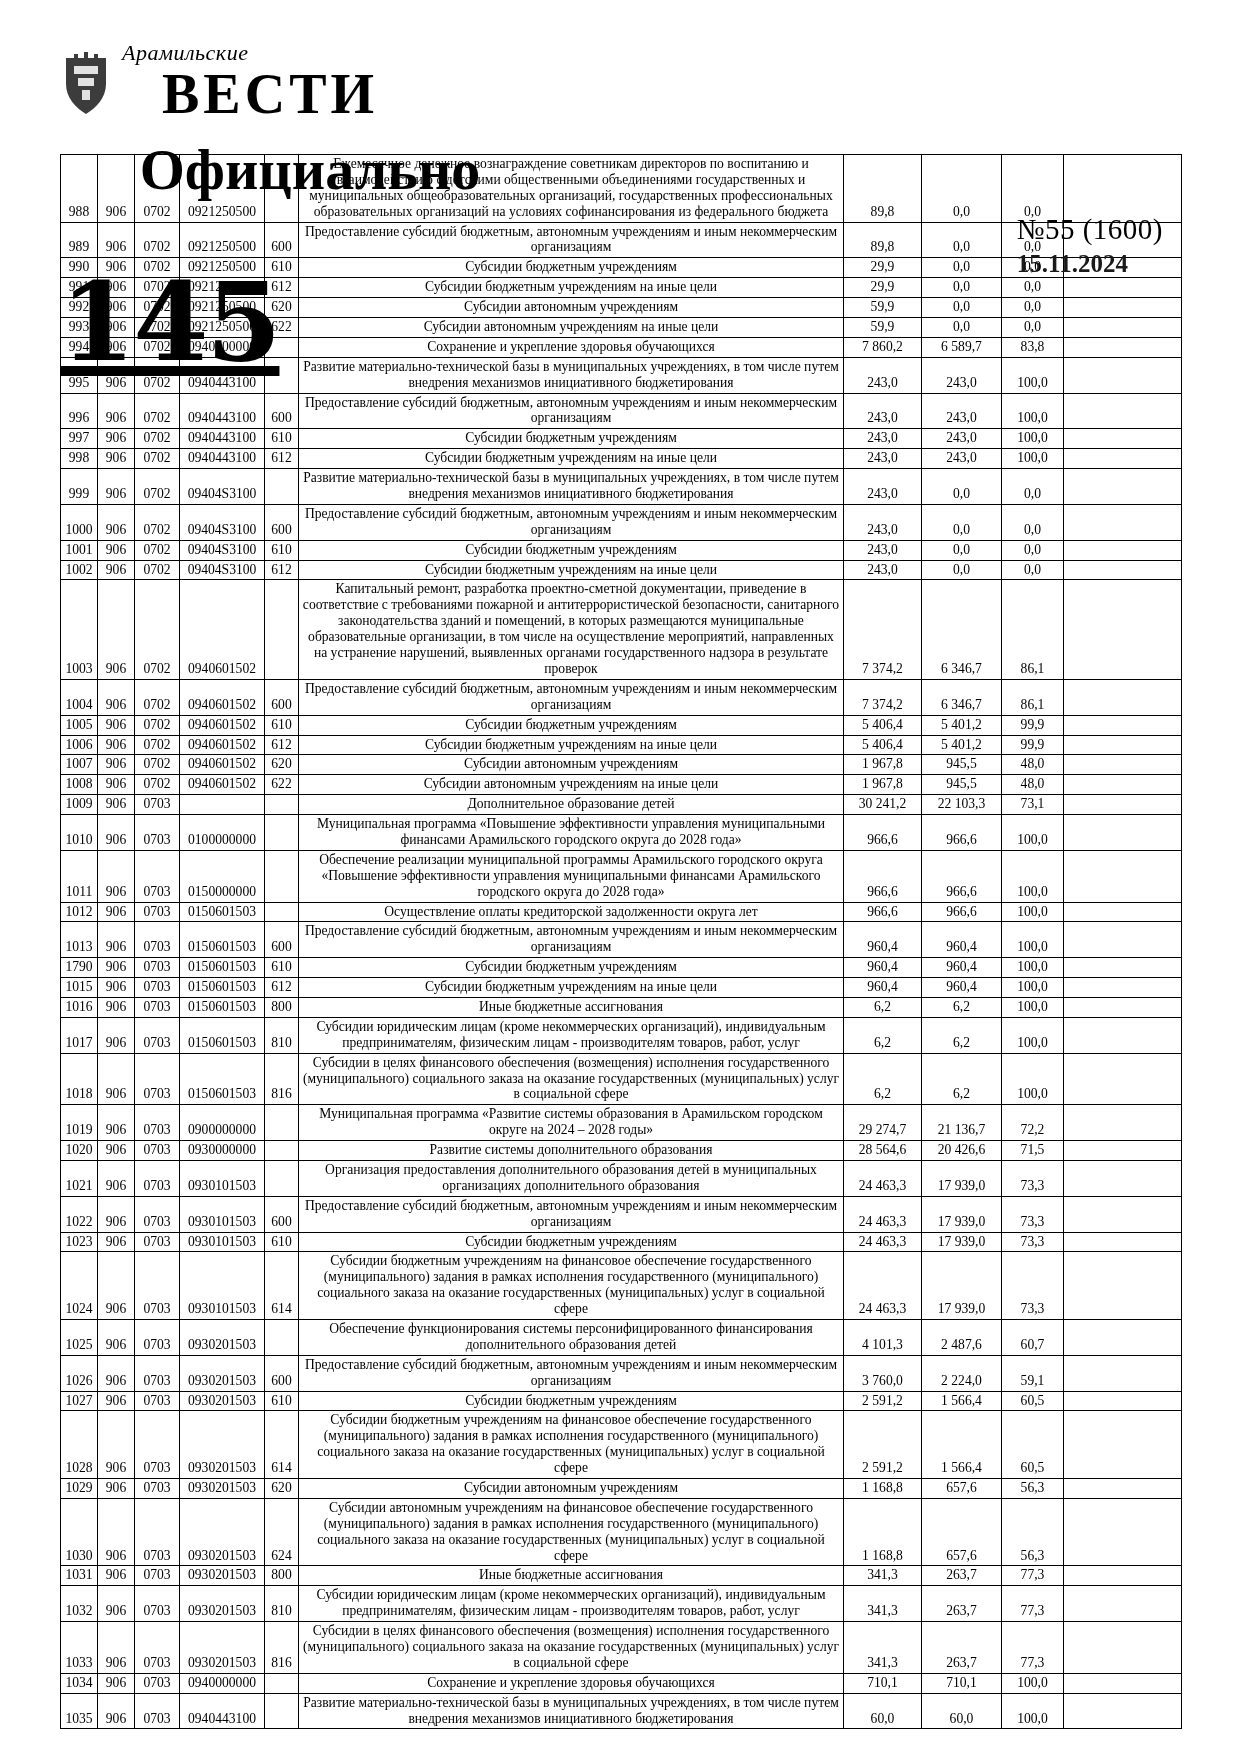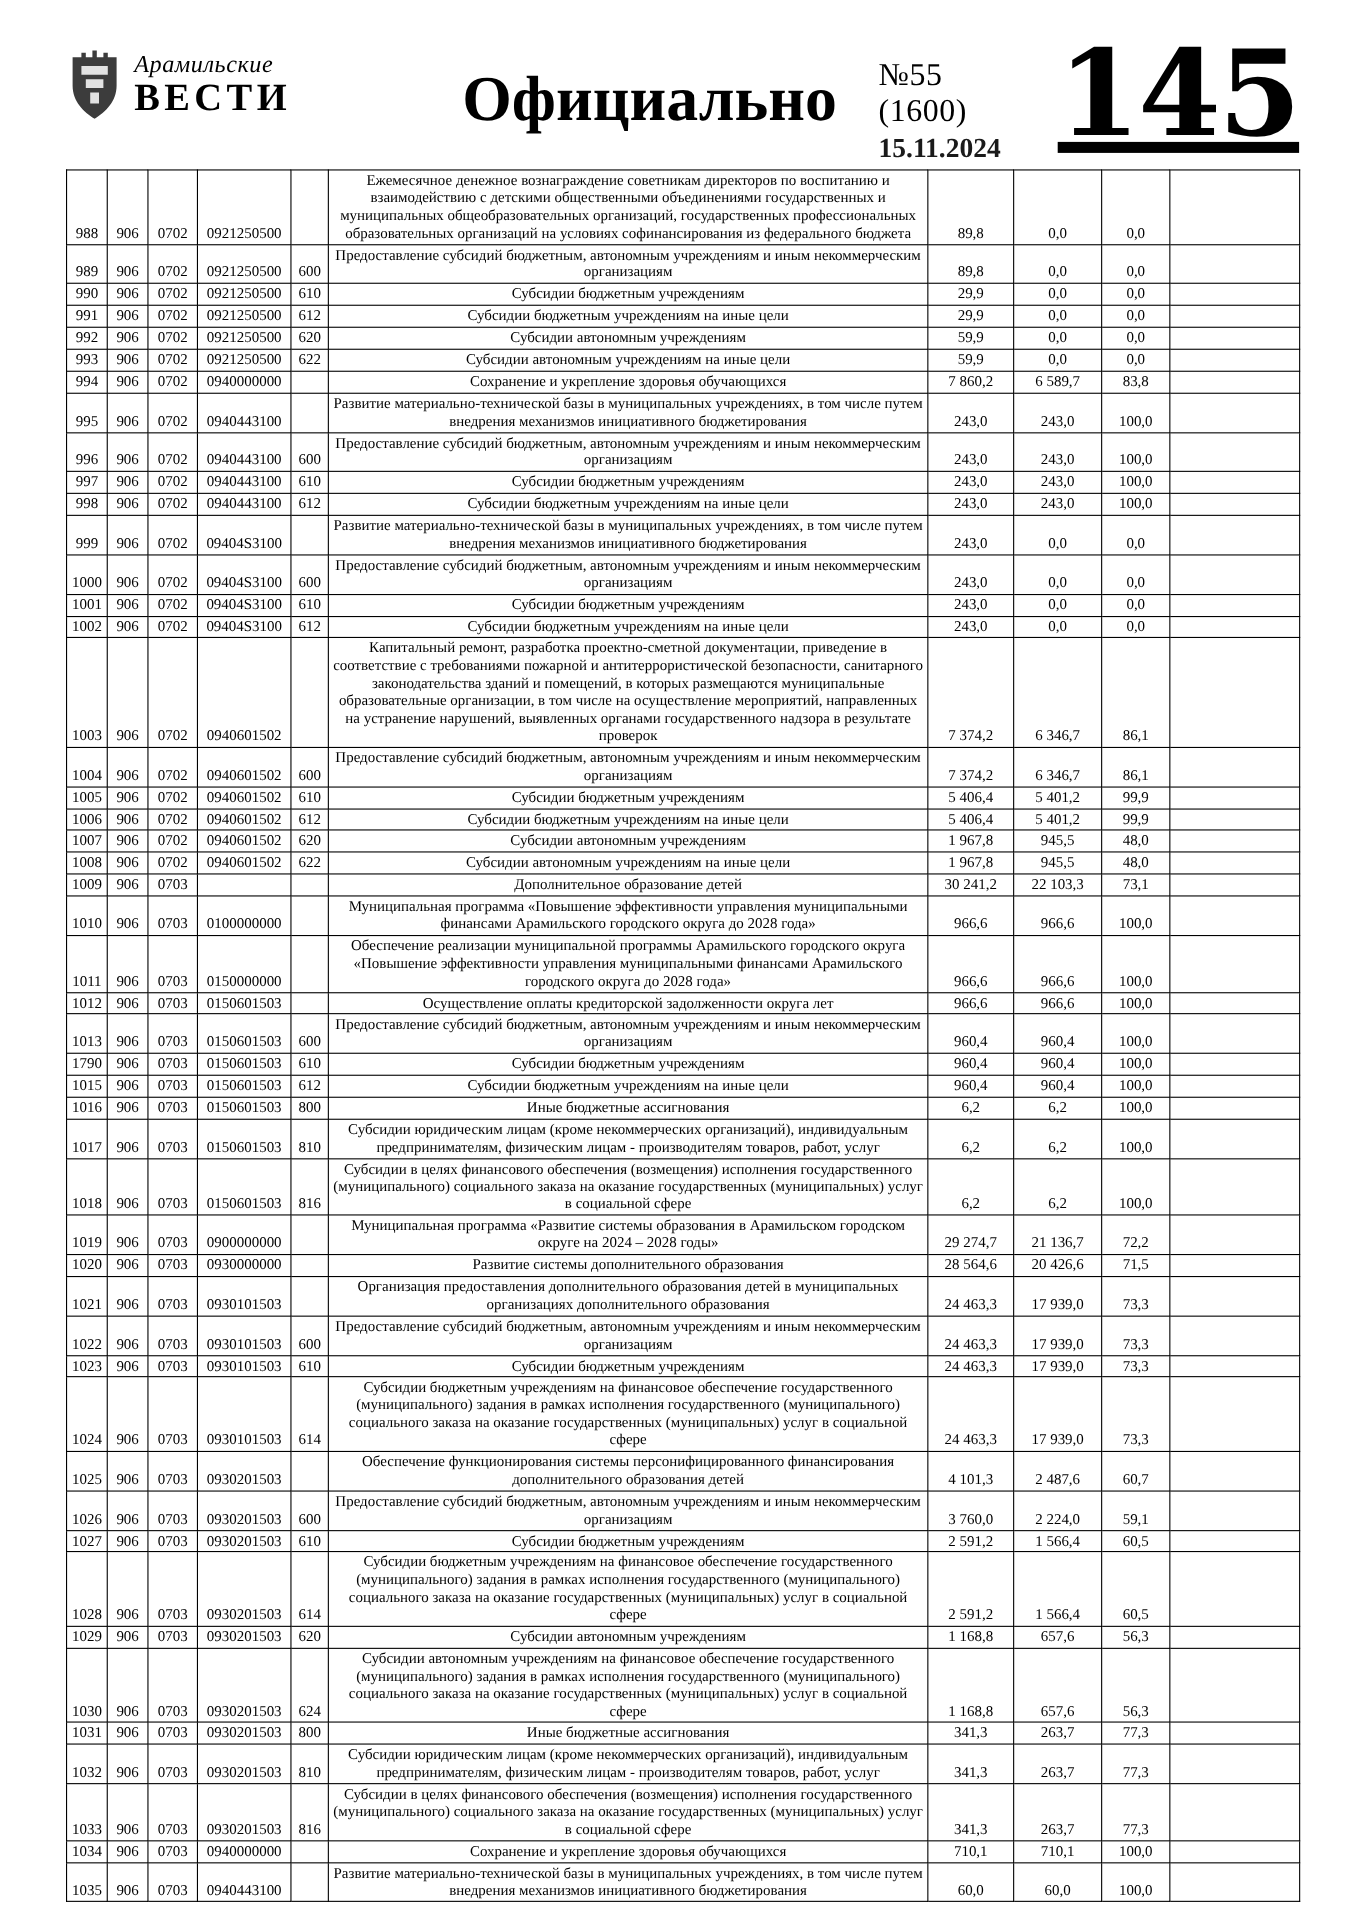--- a/index.html
+++ b/index.html
@@ -4,26 +4,26 @@
 <style>
   * { margin:0; padding:0; box-sizing:border-box; }
   body {
     width:1241px; min-height:1754px;
     background:#ffffff; color:#000;
     font-family:"Liberation Serif", serif;
   }
   .page { width:1241px; min-height:1754px; padding:42px 60px 30px 60px; background:#fff; }
 
   
-  .masthead { display:flex; align-items:flex-start; height:104px; margin-bottom:8px; }
+  .masthead { display:flex; align-items:flex-start; height:104px; margin-bottom:8px;flex-direction:column; }
   .brand { display:flex; align-items:center; gap:10px; width:285px; }
   .emblem svg { display:block; }
   .brand-text { display:flex; flex-direction:column; line-height:1; }
   .brand-top { font-size:22px; font-style:italic; letter-spacing:0.5px; margin-bottom:2px; }
-  .brand-bottom { font-size:35px; font-weight:bold; letter-spacing:4px; }
+  .brand-bottom { font-size:56px; font-weight:bold; letter-spacing:4px;margin-left:40px; }
   .section-title {
     font-size:58px; font-weight:bold;
     font-family:"Liberation Serif", serif;
     margin-left:40px; margin-top:14px; width:420px; text-align:center;
   }
   .issue-block { margin-left:auto; text-align:left; margin-top:10px; padding-right:18px; }
   .issue-number { font-size:29px; letter-spacing:0.5px; }
   .issue-date { font-size:25px; color:#1a1a1a; margin-top:4px;font-weight:bold; }
   .page-number {
     font-size:108px; font-weight:900; line-height:0.9; letter-spacing:-2px;

